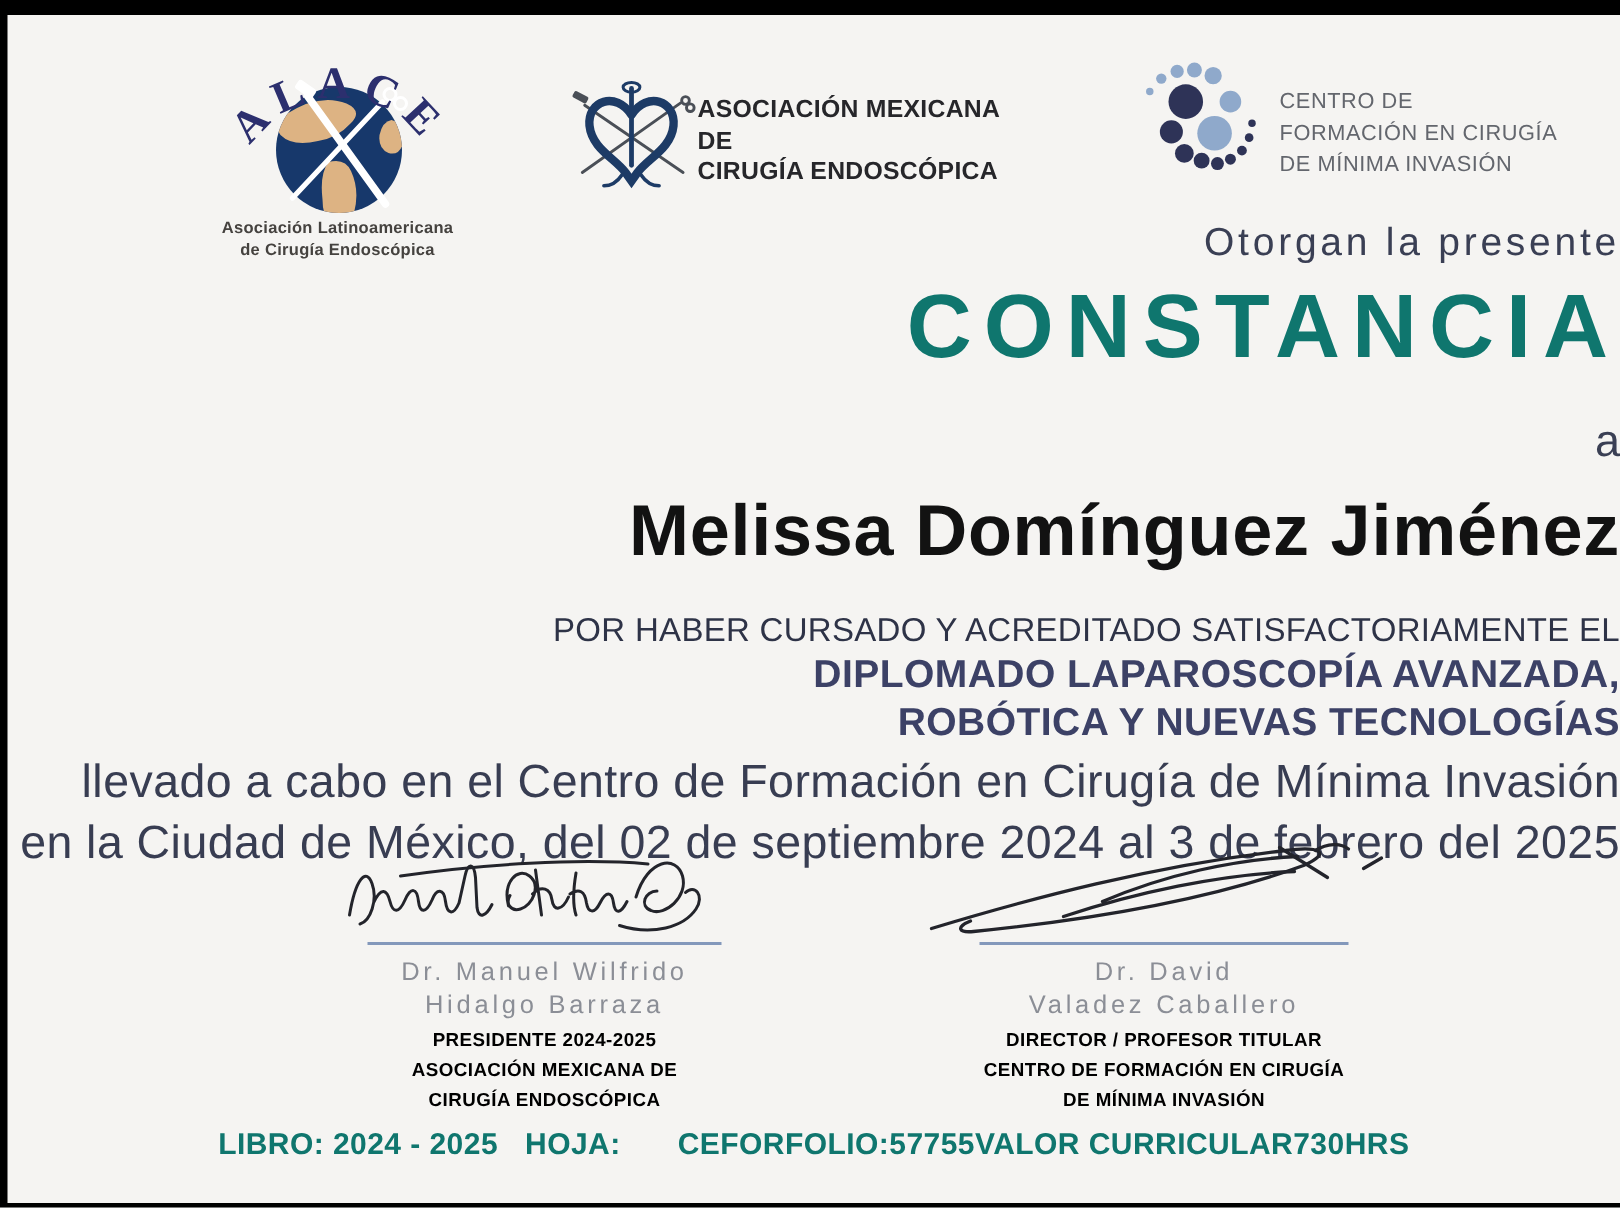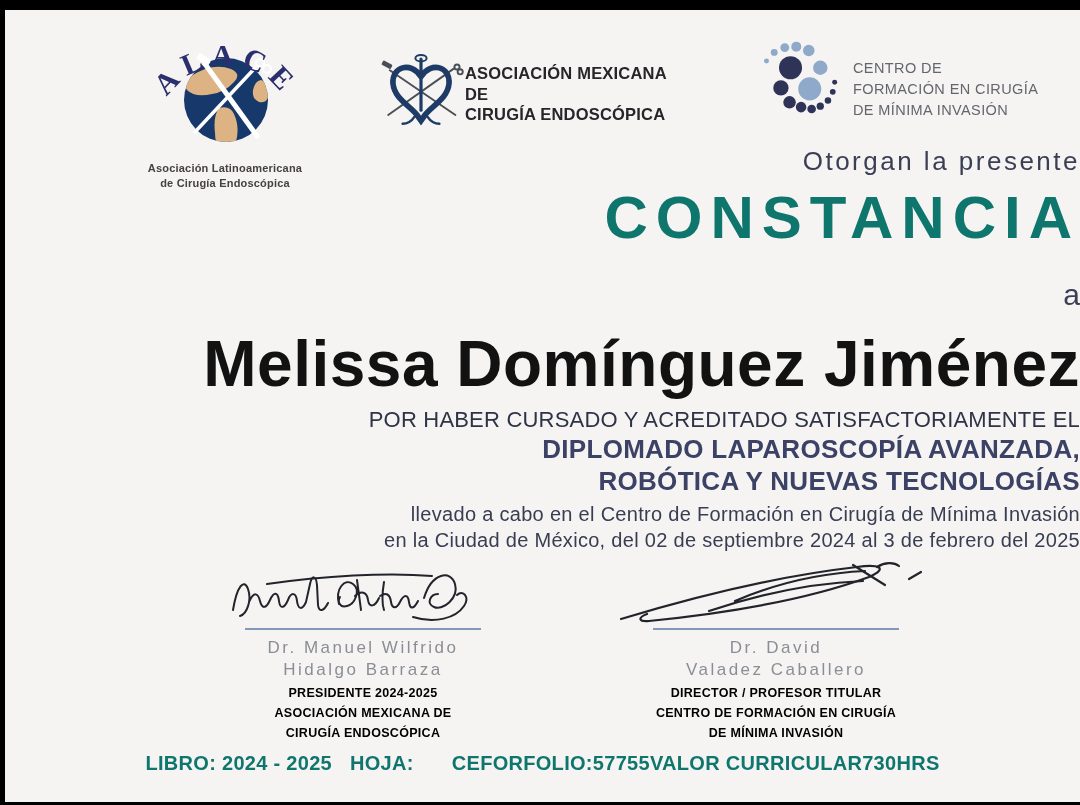--- a/index.html
+++ b/index.html
@@ -10,39 +10,39 @@
   .card{
     position:absolute;left:5px;top:10px;width:1075px;height:792px;
     background:#f5f4f2;
   }
   .abs{position:absolute;}
   .ctr{left:0;width:1075px;text-align:right;}
 
   
   .alace-caption{
     left:110px;top:135px;width:220px;text-align:center;
-    font-size:11px;font-weight:bold;color:#45423f;line-height:1.35;letter-spacing:.2px;margin-top:16px;
+    font-size:11px;font-weight:bold;color:#45423f;line-height:1.35;letter-spacing:.2px;
   }
   .amce-text{
     left:460px;top:53px;width:220px;text-align:left;
     font-size:16.5px;font-weight:bold;color:#26262a;line-height:1.25;letter-spacing:.2px;
   }
   .cefor-text{
     left:848px;top:48px;width:190px;text-align:left;
     font-size:14.5px;color:#63666d;line-height:1.45;letter-spacing:.4px;
   }
 
   
   .otorgan{top:136px;font-size:26px;color:#3a3f54;letter-spacing:2.5px;}
   .constancia{top:173px;font-size:60px;font-weight:bold;color:#0f766e;letter-spacing:8px;}
   .prep-a{top:268px;font-size:30px;color:#3a3f54;}
-  .recipient{top:317px;font-size:64px;font-weight:bold;color:#121212;letter-spacing:.5px;}
+  .recipient{top:317px;font-size:48px;font-weight:bold;color:#121212;letter-spacing:.5px;}
   .reason{top:397px;font-size:22px;color:#2e3347;letter-spacing:.2px;}
   .course{top:424px;font-size:26px;font-weight:bold;color:#3c4166;line-height:1.22;letter-spacing:.3px;}
-  .venue{top:491px;font-size:20px;color:#383d52;line-height:1.32;letter-spacing:.3px;}
+  .venue{top:491px;font-size:31px;color:#383d52;line-height:1.32;letter-spacing:.3px;}
 
   
   .sig-line{height:2px;background:#8398bb;top:618px;}
   .sig-name{top:627px;font-size:17px;color:#8b8e96;letter-spacing:2.5px;line-height:1.32;text-align:center;}
   .sig-title{top:673px;font-size:12.5px;font-weight:bold;color:#000000;letter-spacing:.3px;line-height:1.6;text-align:center;}
 
   
   .folio-row{
     top:742px;left:0;width:1075px;display:flex;justify-content:center;align-items:baseline;
     font-size:20px;font-weight:bold;color:#0f766e;letter-spacing:.3px;

